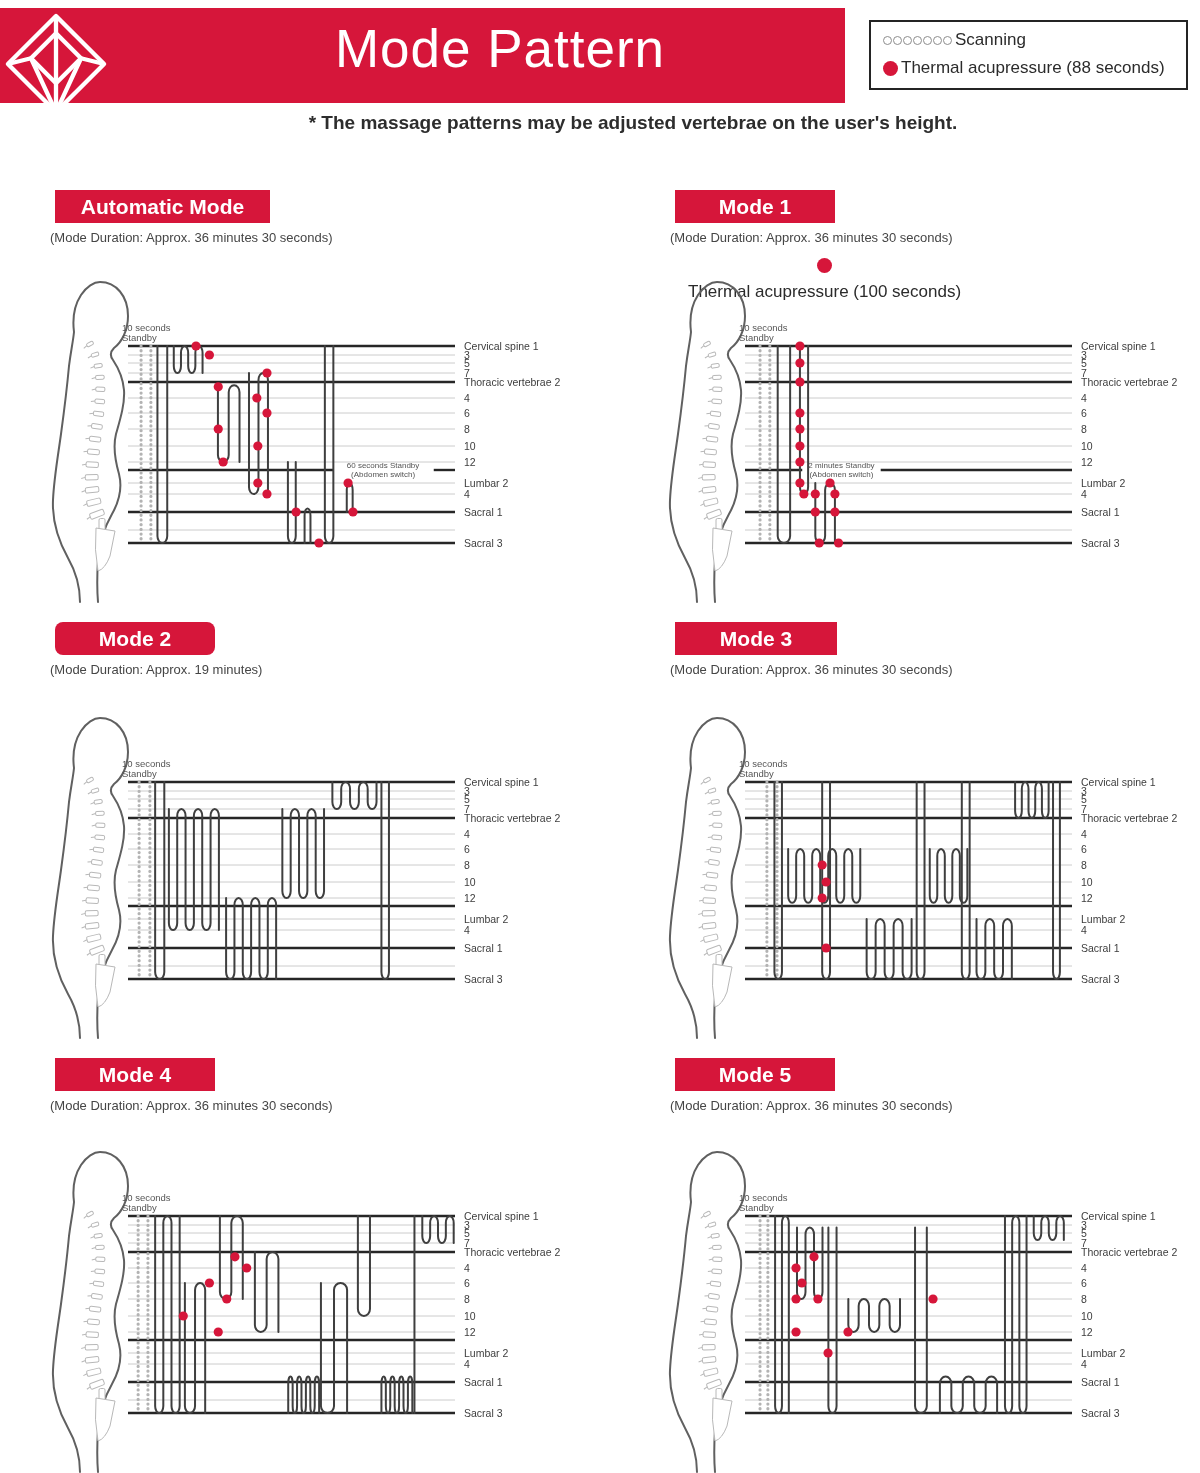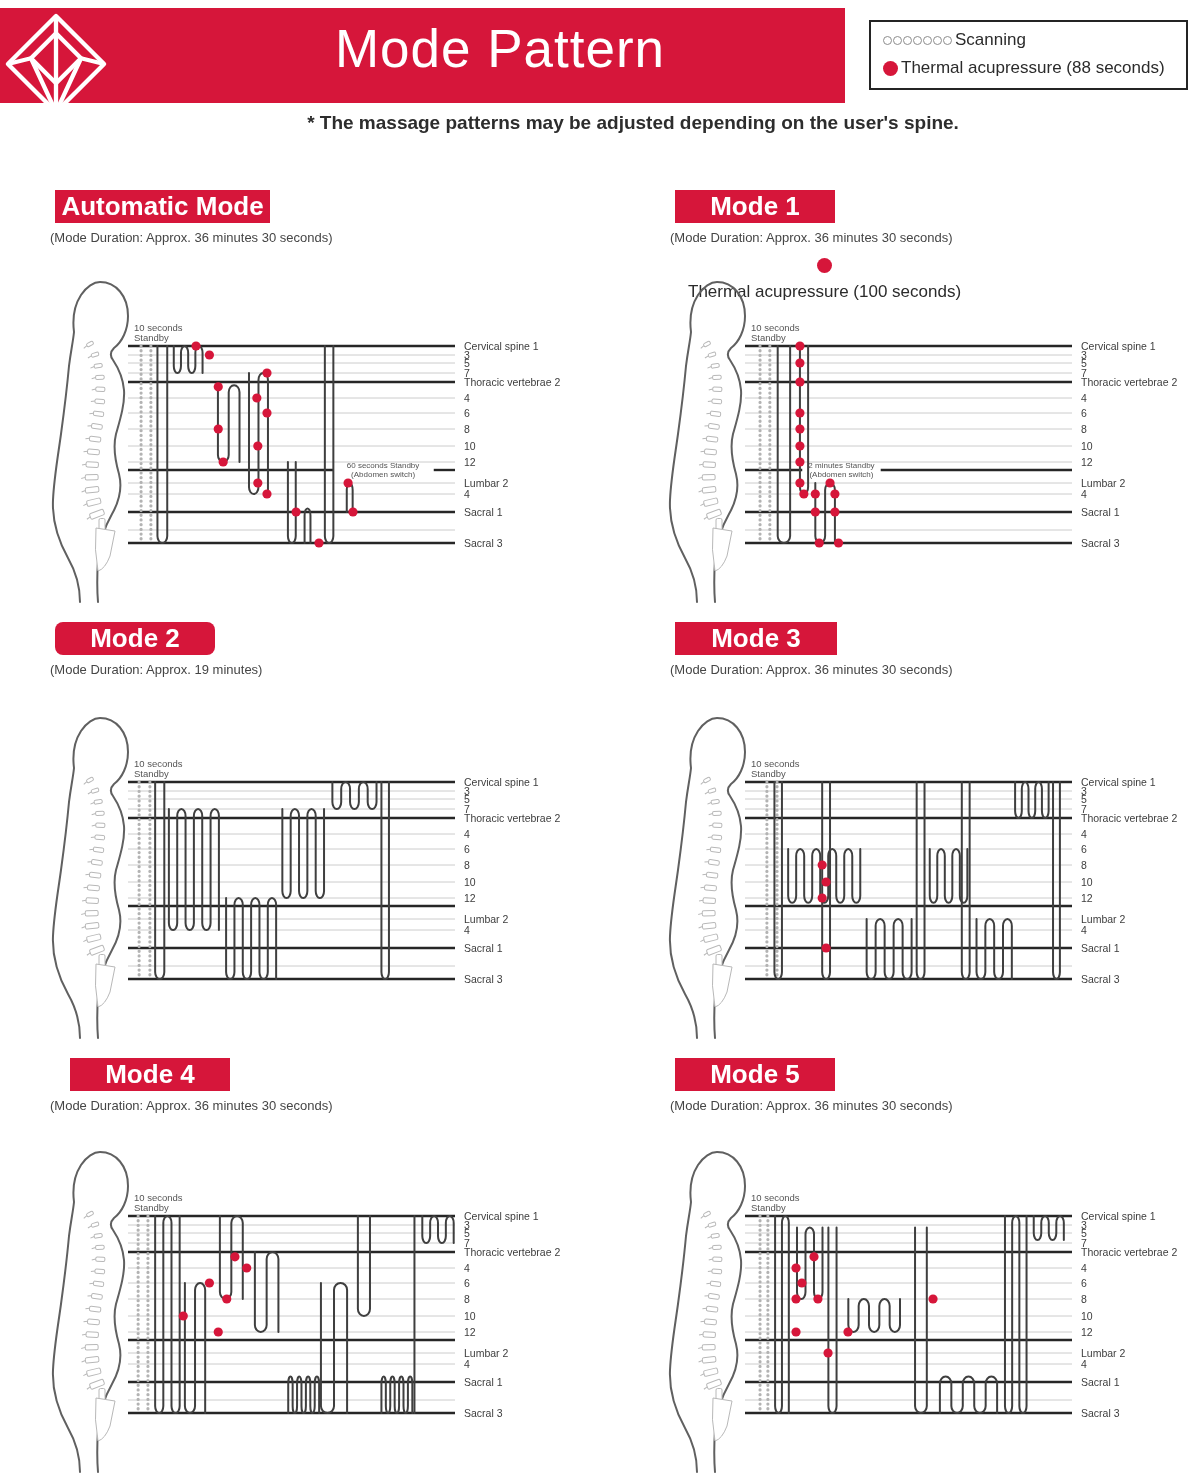--- a/index.html
+++ b/index.html
@@ -15,25 +15,25 @@
   .legend-row{position:absolute;left:12px;display:flex;align-items:center;gap:3px;
               font-size:17px;color:#2b2b2b;}
   .legend-row.r1{top:8px;}
   .legend-row.r2{top:36px;}
   .scan-chain{display:flex;gap:1px;}
   .scan-chain i{display:block;width:7px;height:7px;border:1.6px solid #8d8d8d;border-radius:50%;}
   .red-dot{display:inline-block;width:15px;height:15px;border-radius:50%;background:var(--accent);}
   .page-note{left:246px;top:112px;width:774px;text-align:center;font-size:19px;
              font-weight:bold;color:#2d2d2d;}
   
-  .mode-banner{background:var(--accent);color:#fff;font-weight:bold;font-size:26px;
+  .mode-banner{background:var(--accent);color:#fff;font-weight:bold;font-size:21px;
                display:flex;align-items:center;justify-content:center;height:33px;}
   .mode-duration{font-size:13px;color:#454545;white-space:nowrap;}
   .extra-legend{display:flex;align-items:center;gap:9px;font-size:17px;color:#2b2b2b;flex-direction:column;}
-  .standby-label{font-size:9.5px;color:#555;line-height:10px;margin-left:12px;}
+  .standby-label{font-size:9.5px;color:#555;line-height:10px;}
   .standby-label .l2{}
   svg{display:block;overflow:visible;}
 </style>
 </head>
 <body style="--accent: #d6163a;">
 
 <div class="abs main-banner">
   <svg class="abs logo" viewBox="0 0 104 104">
     <g fill="none" stroke="#ffffff" stroke-width="4.5" stroke-linejoin="round">
       <path d="M52,2 L102,52 L52,102 L2,52 Z"></path>
@@ -57,21 +57,21 @@
         <i></i>
       </span>
     <span>Scanning</span>
   </div>
   <div class="legend-row r2">
     <span class="red-dot"></span>
     <span>Thermal acupressure (88 seconds)</span>
   </div>
 </div>
 
-<div class="abs page-note">* The massage patterns may be adjusted depending on the user's spine.</div>
+<div class="abs page-note">* The massage patterns may be adjusted vertebrae on the user's height.</div>
 
 <div id="panels">
   <section>
     <div class="abs mode-banner" style="left: 55px; top: 190px; width: 215px;">Automatic Mode</div>
     <div class="abs mode-duration" style="left: 50px; top: 230px;">(Mode Duration: Approx. 36 minutes 30 seconds)</div>
   <div class="abs " style="left: 40px; top: 272px; width: 100px; height: 335px;">
         <svg viewBox="0 0 100 335" width="100" height="335">
           <path d="M34,60 C30,28 48,10 60,10 C76,10 88,24 88,44 C88,58 82,70 74,76 C70,80 70,84 73,88 C79,97 83,106 84,118 C85,132 80,148 76,162 C73,174 75,188 79,202 C82,214 80,228 72,242 C64,256 59,272 58,288 C57,304 57,318 58,330 M40,330 C40,316 36,300 28,286 C18,268 12,250 13,228 C14,206 18,184 21,162 C24,140 27,116 29,94 C31,78 33,70 34,60" fill="none" stroke="#606060" stroke-width="2" stroke-linecap="round"></path>
           <g fill="#ffffff" stroke="#b8b8b8" stroke-width="1">
             <g transform="translate(50,72) rotate(-27.05985851619586)">
@@ -597,21 +597,21 @@
           <text x="336" y="103.5" font-size="10.5" fill="#3d3d3d">10</text>
           <text x="336" y="119.5" font-size="10.5" fill="#3d3d3d">12</text>
           <text x="336" y="140.5" font-size="10.5" fill="#3d3d3d">Lumbar 2</text>
           <text x="336" y="151.5" font-size="10.5" fill="#3d3d3d">4</text>
           <text x="336" y="169.5" font-size="10.5" fill="#3d3d3d">Sacral 1</text>
           <text x="336" y="200.5" font-size="10.5" fill="#3d3d3d">Sacral 3</text>
         </svg>
       </div>
     </section>
   <section>
-    <div class="abs mode-banner" style="left: 55px; top: 1058px; width: 160px; margin-left: 15px;">Mode 4</div>
+    <div class="abs mode-banner" style="left: 55px; top: 1058px; width: 160px;">Mode 4</div>
     <div class="abs mode-duration" style="left: 50px; top: 1098px;">(Mode Duration: Approx. 36 minutes 30 seconds)</div>
   <div class="abs " style="left: 40px; top: 1142px; width: 100px; height: 335px;">
         <svg viewBox="0 0 100 335" width="100" height="335">
           <path d="M34,60 C30,28 48,10 60,10 C76,10 88,24 88,44 C88,58 82,70 74,76 C70,80 70,84 73,88 C79,97 83,106 84,118 C85,132 80,148 76,162 C73,174 75,188 79,202 C82,214 80,228 72,242 C64,256 59,272 58,288 C57,304 57,318 58,330 M40,330 C40,316 36,300 28,286 C18,268 12,250 13,228 C14,206 18,184 21,162 C24,140 27,116 29,94 C31,78 33,70 34,60" fill="none" stroke="#606060" stroke-width="2" stroke-linecap="round"></path>
           <g fill="#ffffff" stroke="#b8b8b8" stroke-width="1">
             <g transform="translate(50,72) rotate(-27.05985851619586)">
               <rect x="-3.5" y="-1.75" width="7" height="3.5" rx="1.5"></rect>
               <line x1="-3.5" y1="0" x2="-7.5" y2="1" stroke="#b8b8b8"></line>
             </g>
             <g transform="translate(55.006222222222235,82.6565925925926) rotate(-17.75066984140763)">

